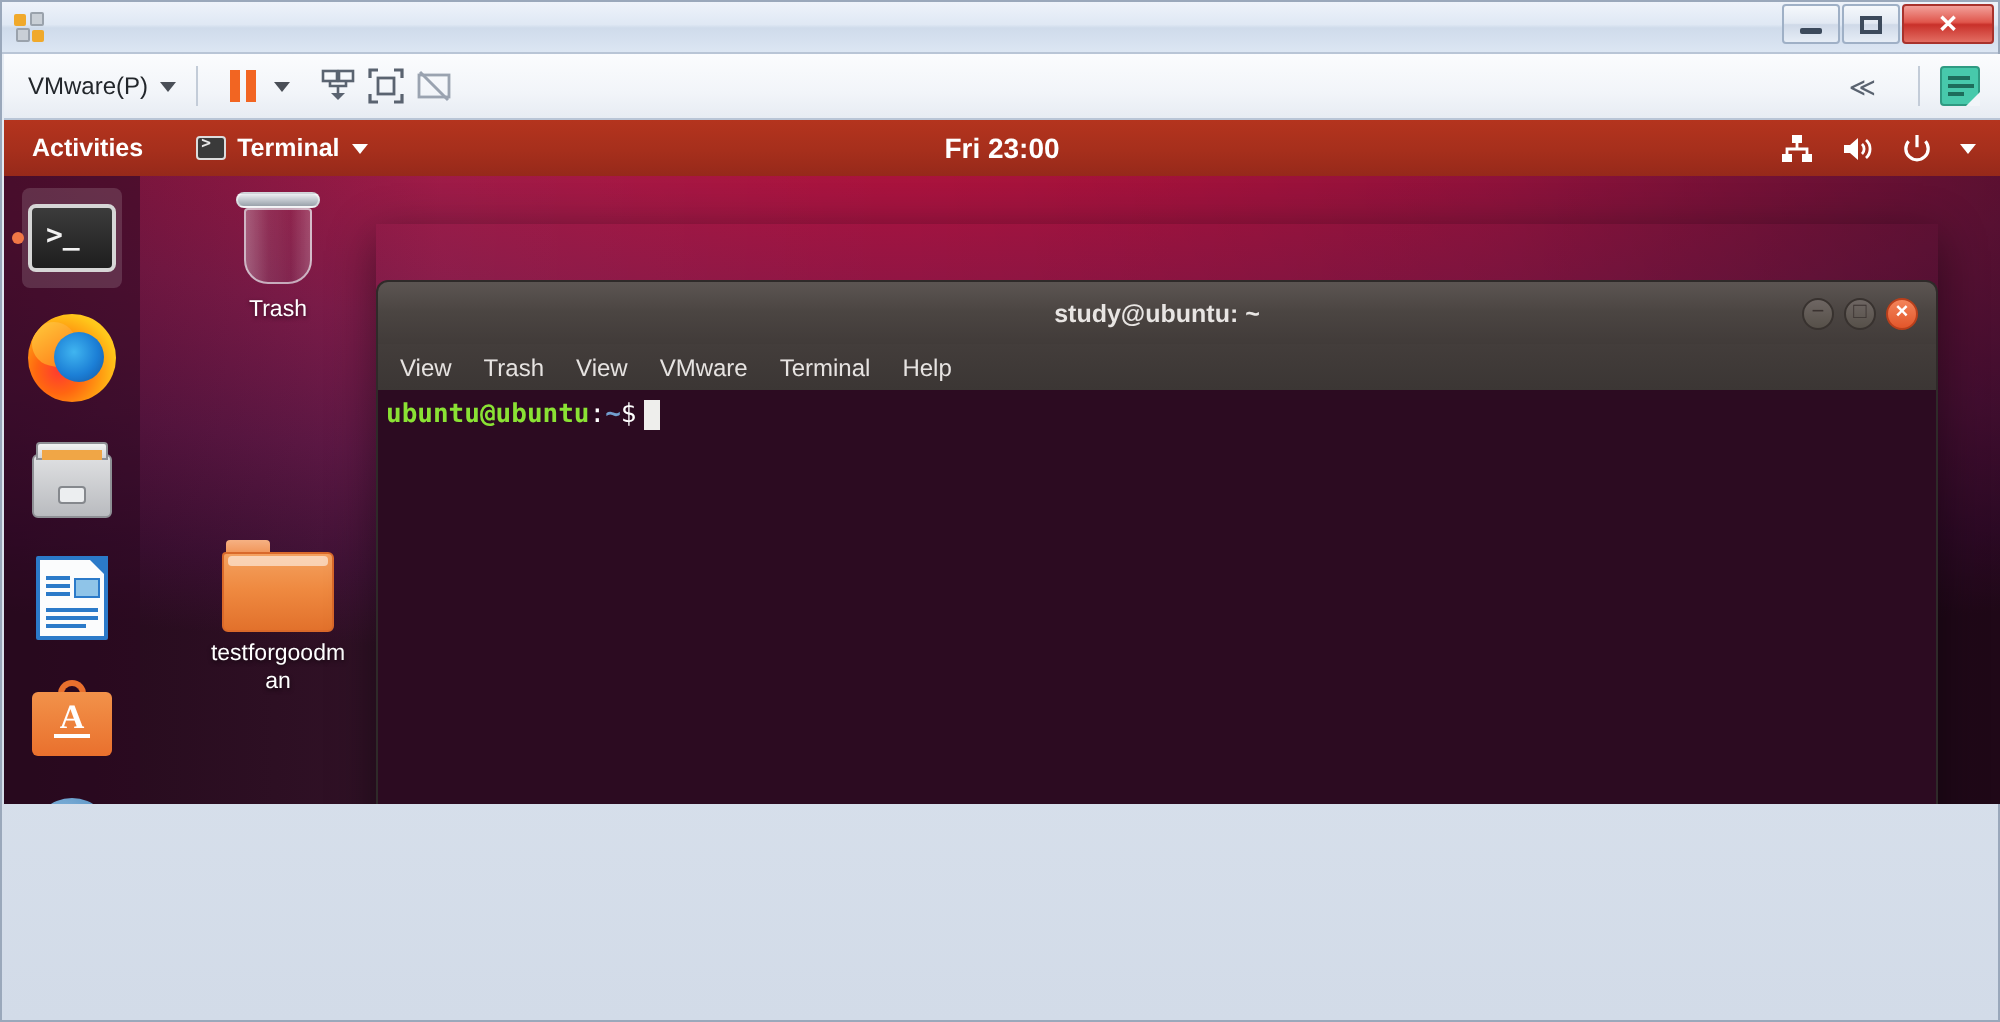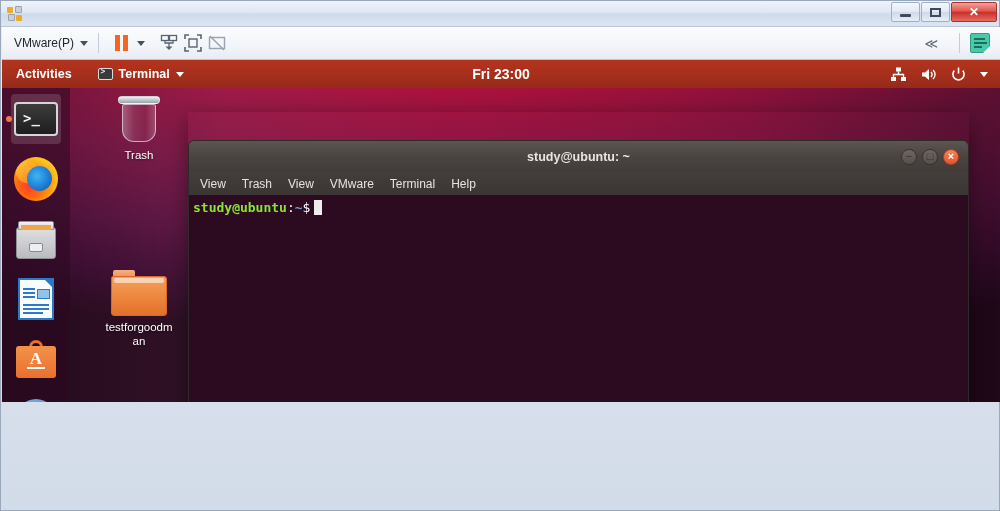--- a/index.html
+++ b/index.html
@@ -511,21 +511,21 @@
           <span>View</span>
           <span>Trash</span>
           <span>View</span>
           <span>VMware</span>
           <span>Terminal</span>
           <span>Help</span>
         </div>
 
         <div class="gt-body">
           <div class="gt-line">
-            <span class="c-user">study@ubuntu</span>
+            <span class="c-user">ubuntu@ubuntu</span>
             <span class="c-colon">:</span>
             <span class="c-path">~</span>
             <span class="c-dollar">$</span>
             <span class="gt-cursor"></span>
           </div>
         </div>
       </div>
 
     </div>
   </div>

